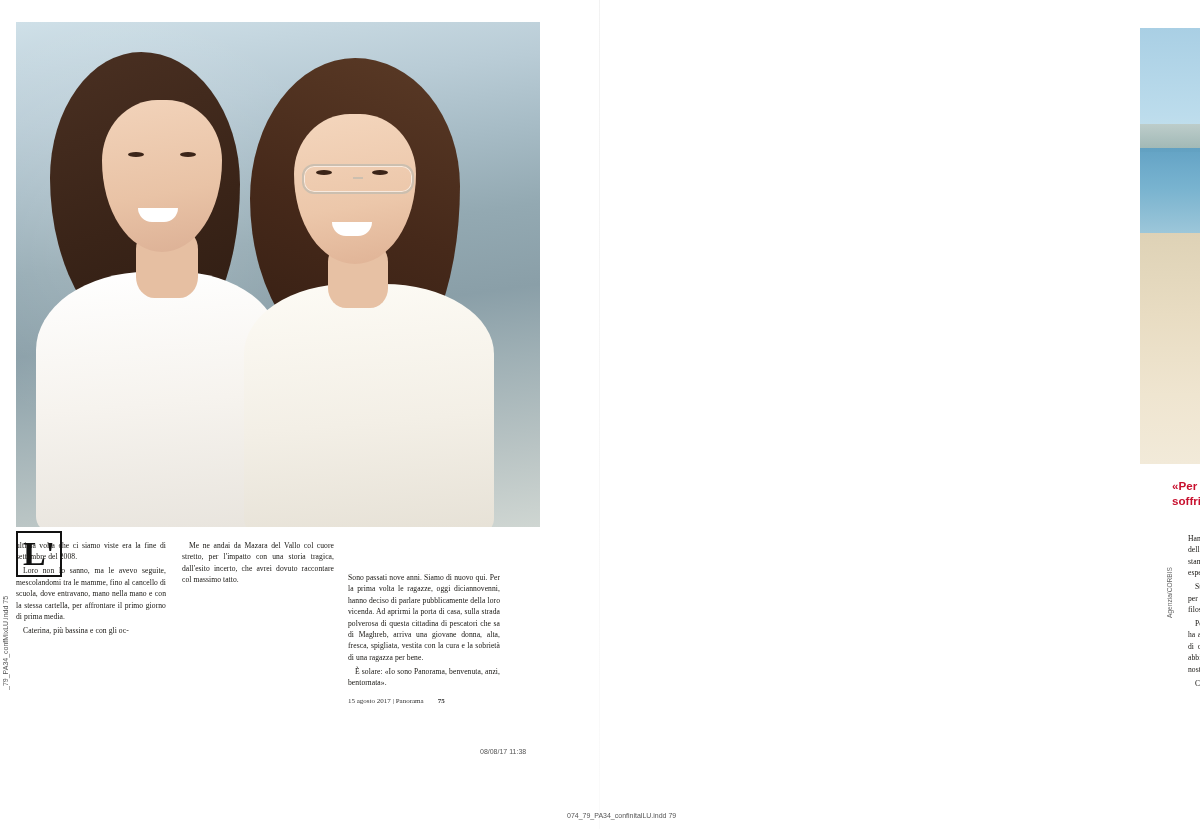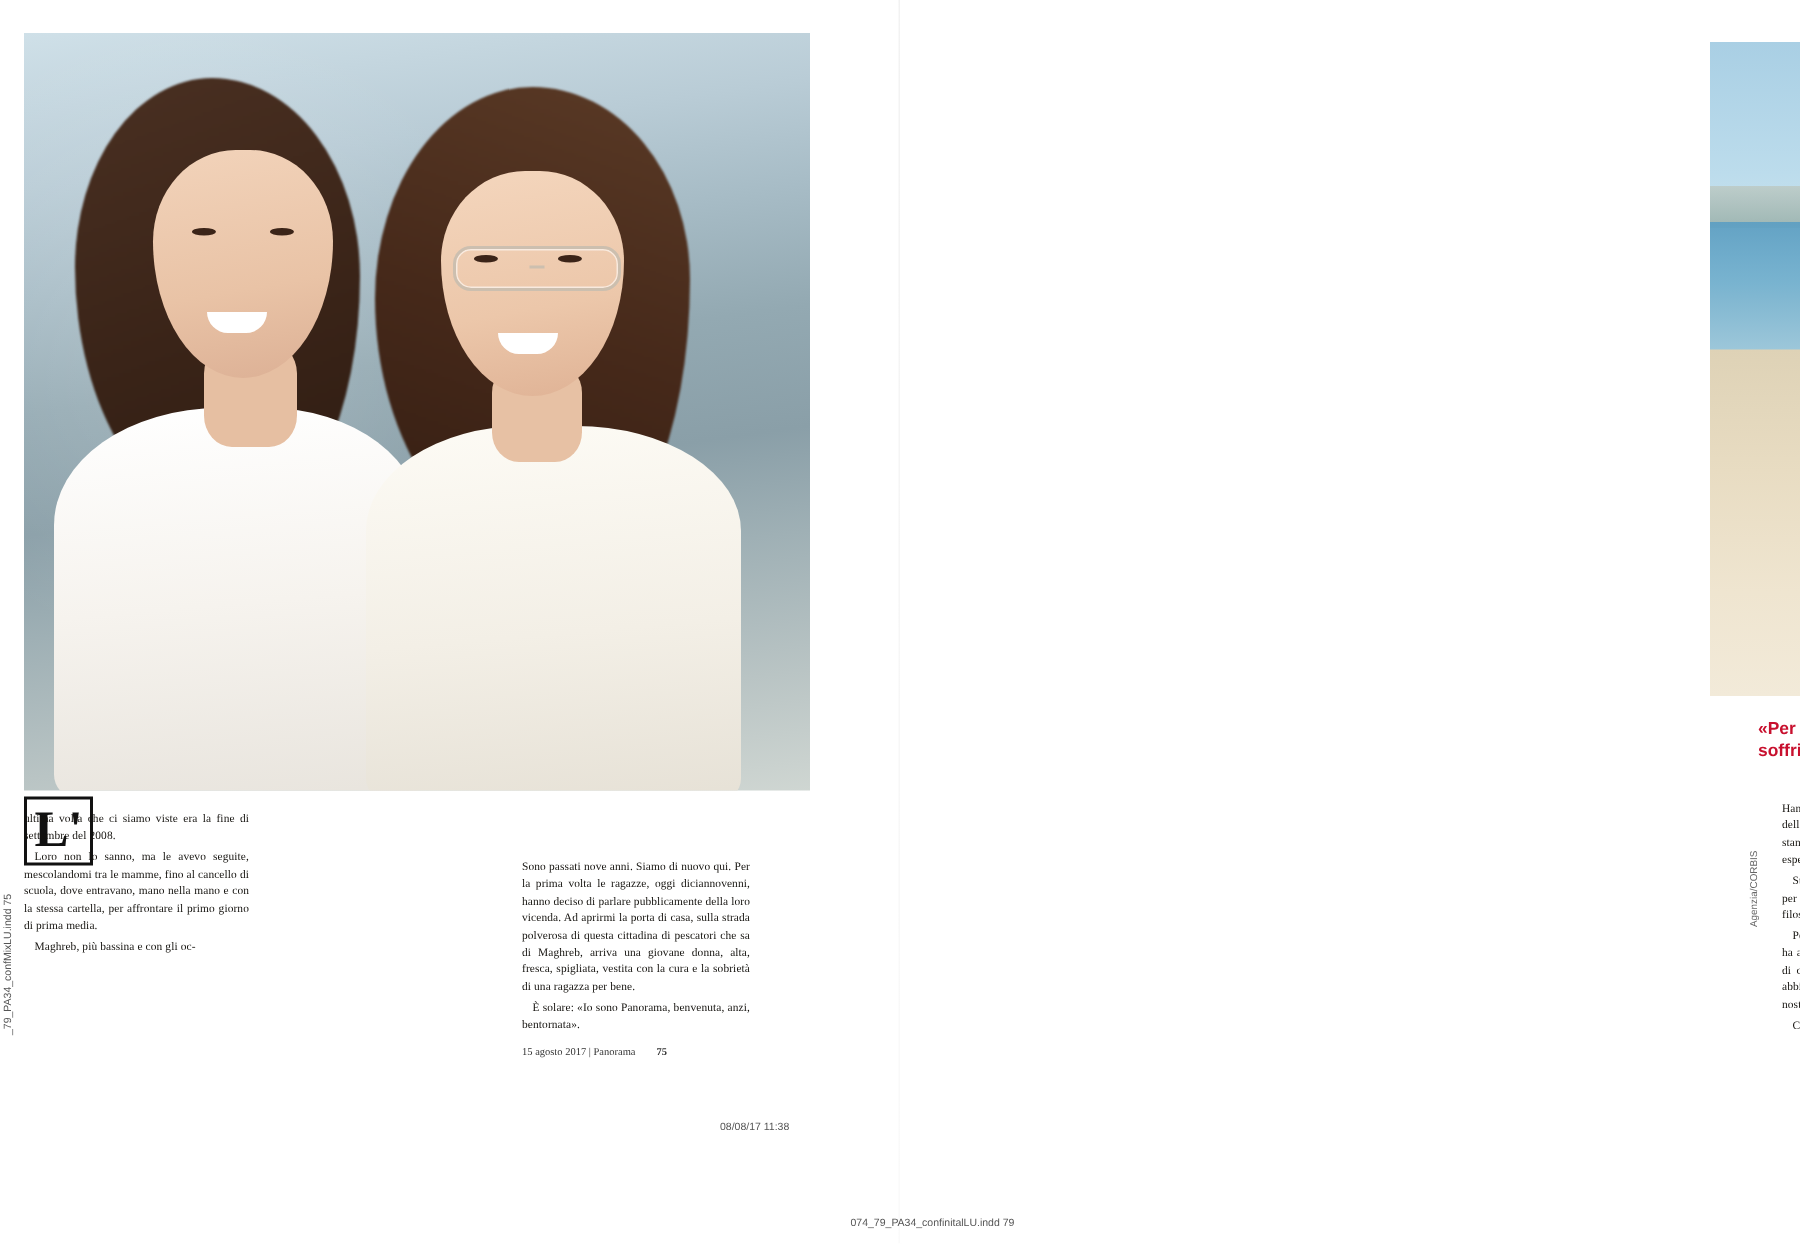--- a/index.html
+++ b/index.html
@@ -236,24 +236,25 @@
       <div class="lp-eye" style="left:356px; top:148px;"></div>
       <div class="lp-glasses"></div>
       <div class="lp-smile" style="left:316px; top:200px;"></div>
     </div>
 
     <div class="dropcap">L'</div>
 
     <div class="col lcol1">
       <p class="lcol1-first">ultima volta che ci siamo viste era la fine di settembre del 2008.</p>
       <p class="indent">Loro non lo sanno, ma le avevo seguite, mescolandomi tra le mamme, fino al cancello di scuola, dove entravano, mano nella mano e con la stessa cartella, per affrontare il primo giorno di prima media.</p>
-      <p class="indent">Maghreb, più bassina e con gli oc-</p>
+      <p class="indent">Caterina, più bassina e con gli oc-</p>
     </div>
 
     <div class="col lcol2">
+      <p class="indent">Me ne andai da Mazara del Vallo col cuore stretto, per l'impatto con una storia tragica, dall'esito incerto, che avrei dovuto raccontare col massimo tatto.</p>
     </div>
 
     <div class="col lcol3">
       <p>Sono passati nove anni. Siamo di nuovo qui. Per la prima volta le ragazze, oggi diciannovenni, hanno deciso di parlare pubblicamente della loro vicenda. Ad aprirmi la porta di casa, sulla strada polverosa di questa cittadina di pescatori che sa di Maghreb, arriva una giovane donna, alta, fresca, spigliata, vestita con la cura e la sobrietà di una ragazza per bene.</p>
       <p class="indent">È solare: «Io sono Panorama, benvenuta, anzi, bentornata».</p>
     </div>
 
     <div class="footer footer-left">
       <span>15 agosto 2017 | Panorama</span><span class="pnum">75</span>
     </div>

